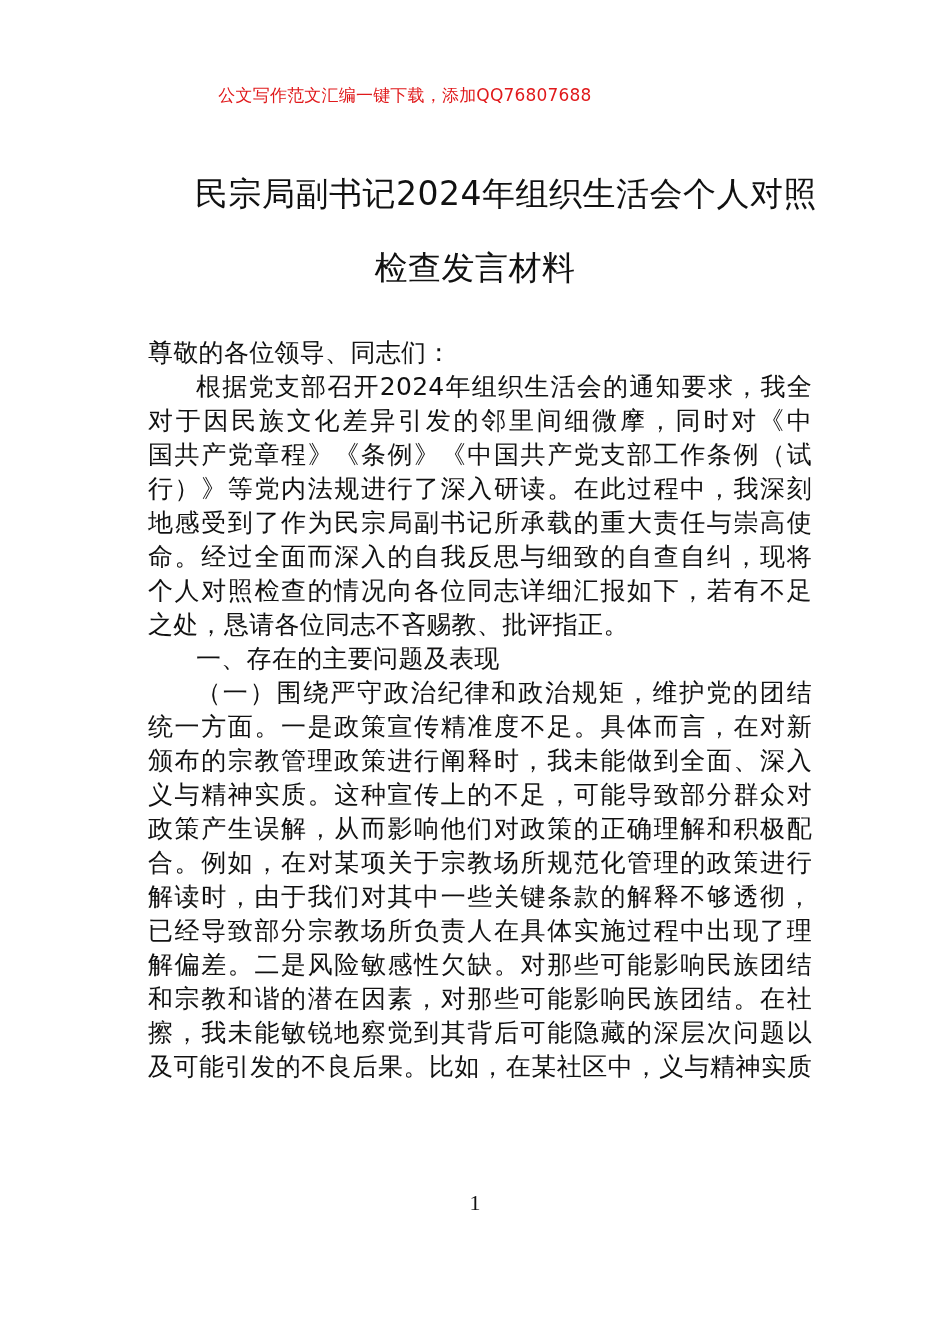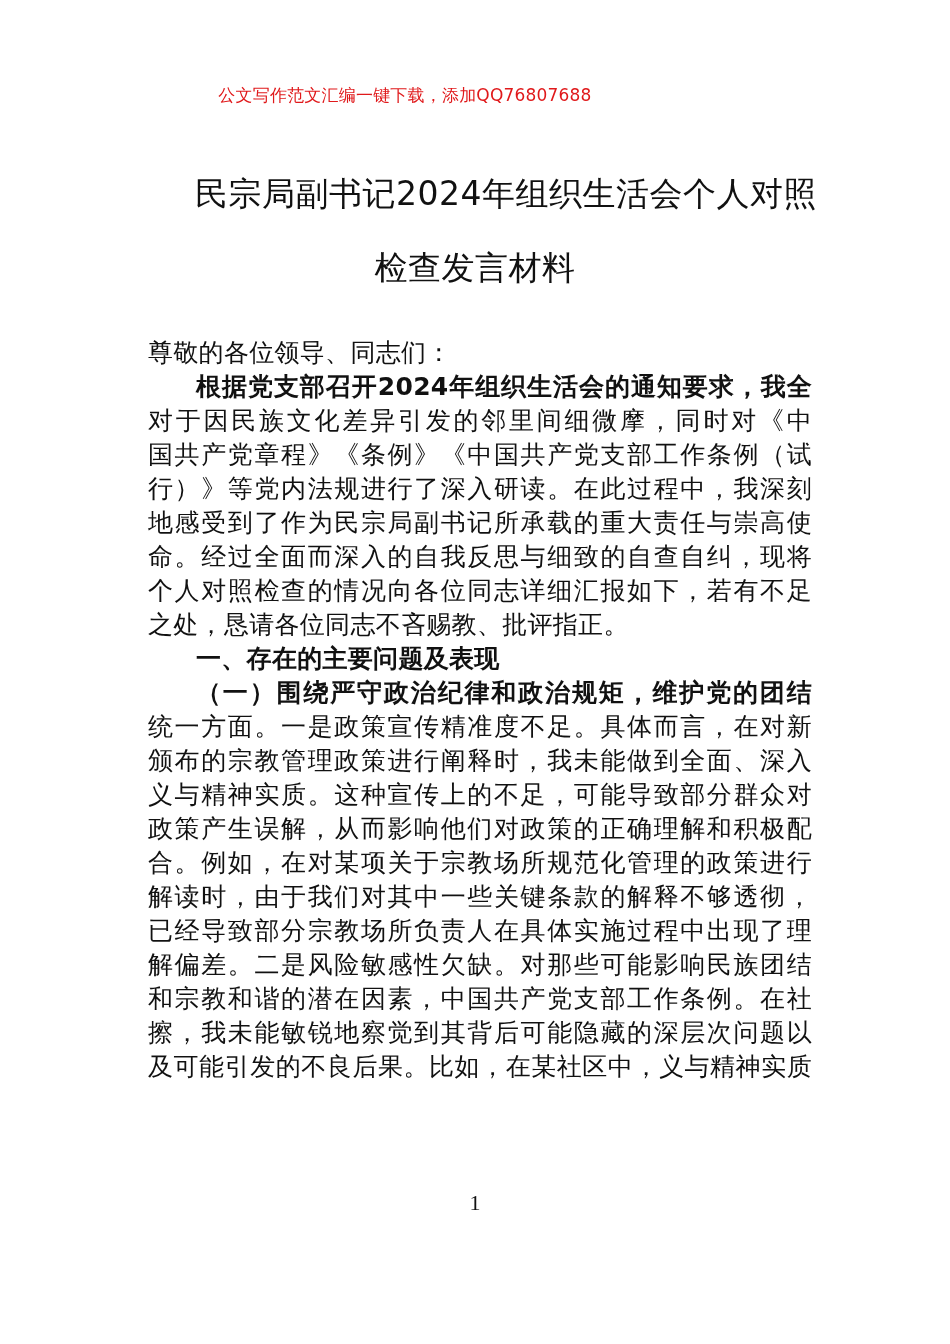--- a/index.html
+++ b/index.html
@@ -18,21 +18,21 @@
     .title.l1 { top: 172px; padding-left: 31px; }
     .title.l2 { top: 246px; }
     .body-text {
       position: absolute; left: 148px; width: 664px;
     }
     .line {
       height: 34px; line-height: 34px; font-size: 25px; white-space: nowrap;
       text-align: justify; text-align-last: justify; letter-spacing: 0.3px;
     }
     .line.last { text-align-last: left; }
-    .indent { padding-left: 48px; font-weight: bold; }
+    .indent { padding-left: 48px; }
     .page-number {
       position: absolute; top: 1190px; left: 0; width: 950px; text-align: center;
       font-family: "Liberation Serif", "DejaVu Serif", serif; font-size: 22px;
     }
   </style>
 </head>
 <body>
 
 <div class="header-note">公文写作范文汇编一键下载，添加QQ76807688</div>
 
@@ -52,18 +52,18 @@
   <div class="line indent last">一、存在的主要问题及表现</div>
   <div class="line indent">（一）围绕严守政治纪律和政治规矩，维护党的团结</div>
   <div class="line">统一方面。一是政策宣传精准度不足。具体而言，在对新</div>
   <div class="line">颁布的宗教管理政策进行阐释时，我未能做到全面、深入</div>
   <div class="line">义与精神实质。这种宣传上的不足，可能导致部分群众对</div>
   <div class="line">政策产生误解，从而影响他们对政策的正确理解和积极配</div>
   <div class="line">合。例如，在对某项关于宗教场所规范化管理的政策进行</div>
   <div class="line">解读时，由于我们对其中一些关键条款的解释不够透彻，</div>
   <div class="line">已经导致部分宗教场所负责人在具体实施过程中出现了理</div>
   <div class="line">解偏差。二是风险敏感性欠缺。对那些可能影响民族团结</div>
-  <div class="line">和宗教和谐的潜在因素，中国共产党支部工作条例。在社</div>
+  <div class="line">和宗教和谐的潜在因素，对那些可能影响民族团结。在社</div>
   <div class="line">擦，我未能敏锐地察觉到其背后可能隐藏的深层次问题以</div>
   <div class="line">及可能引发的不良后果。比如，在某社区中，义与精神实质</div>
 </div>
 
 <div class="page-number">1</div>
 
 </body></html>

